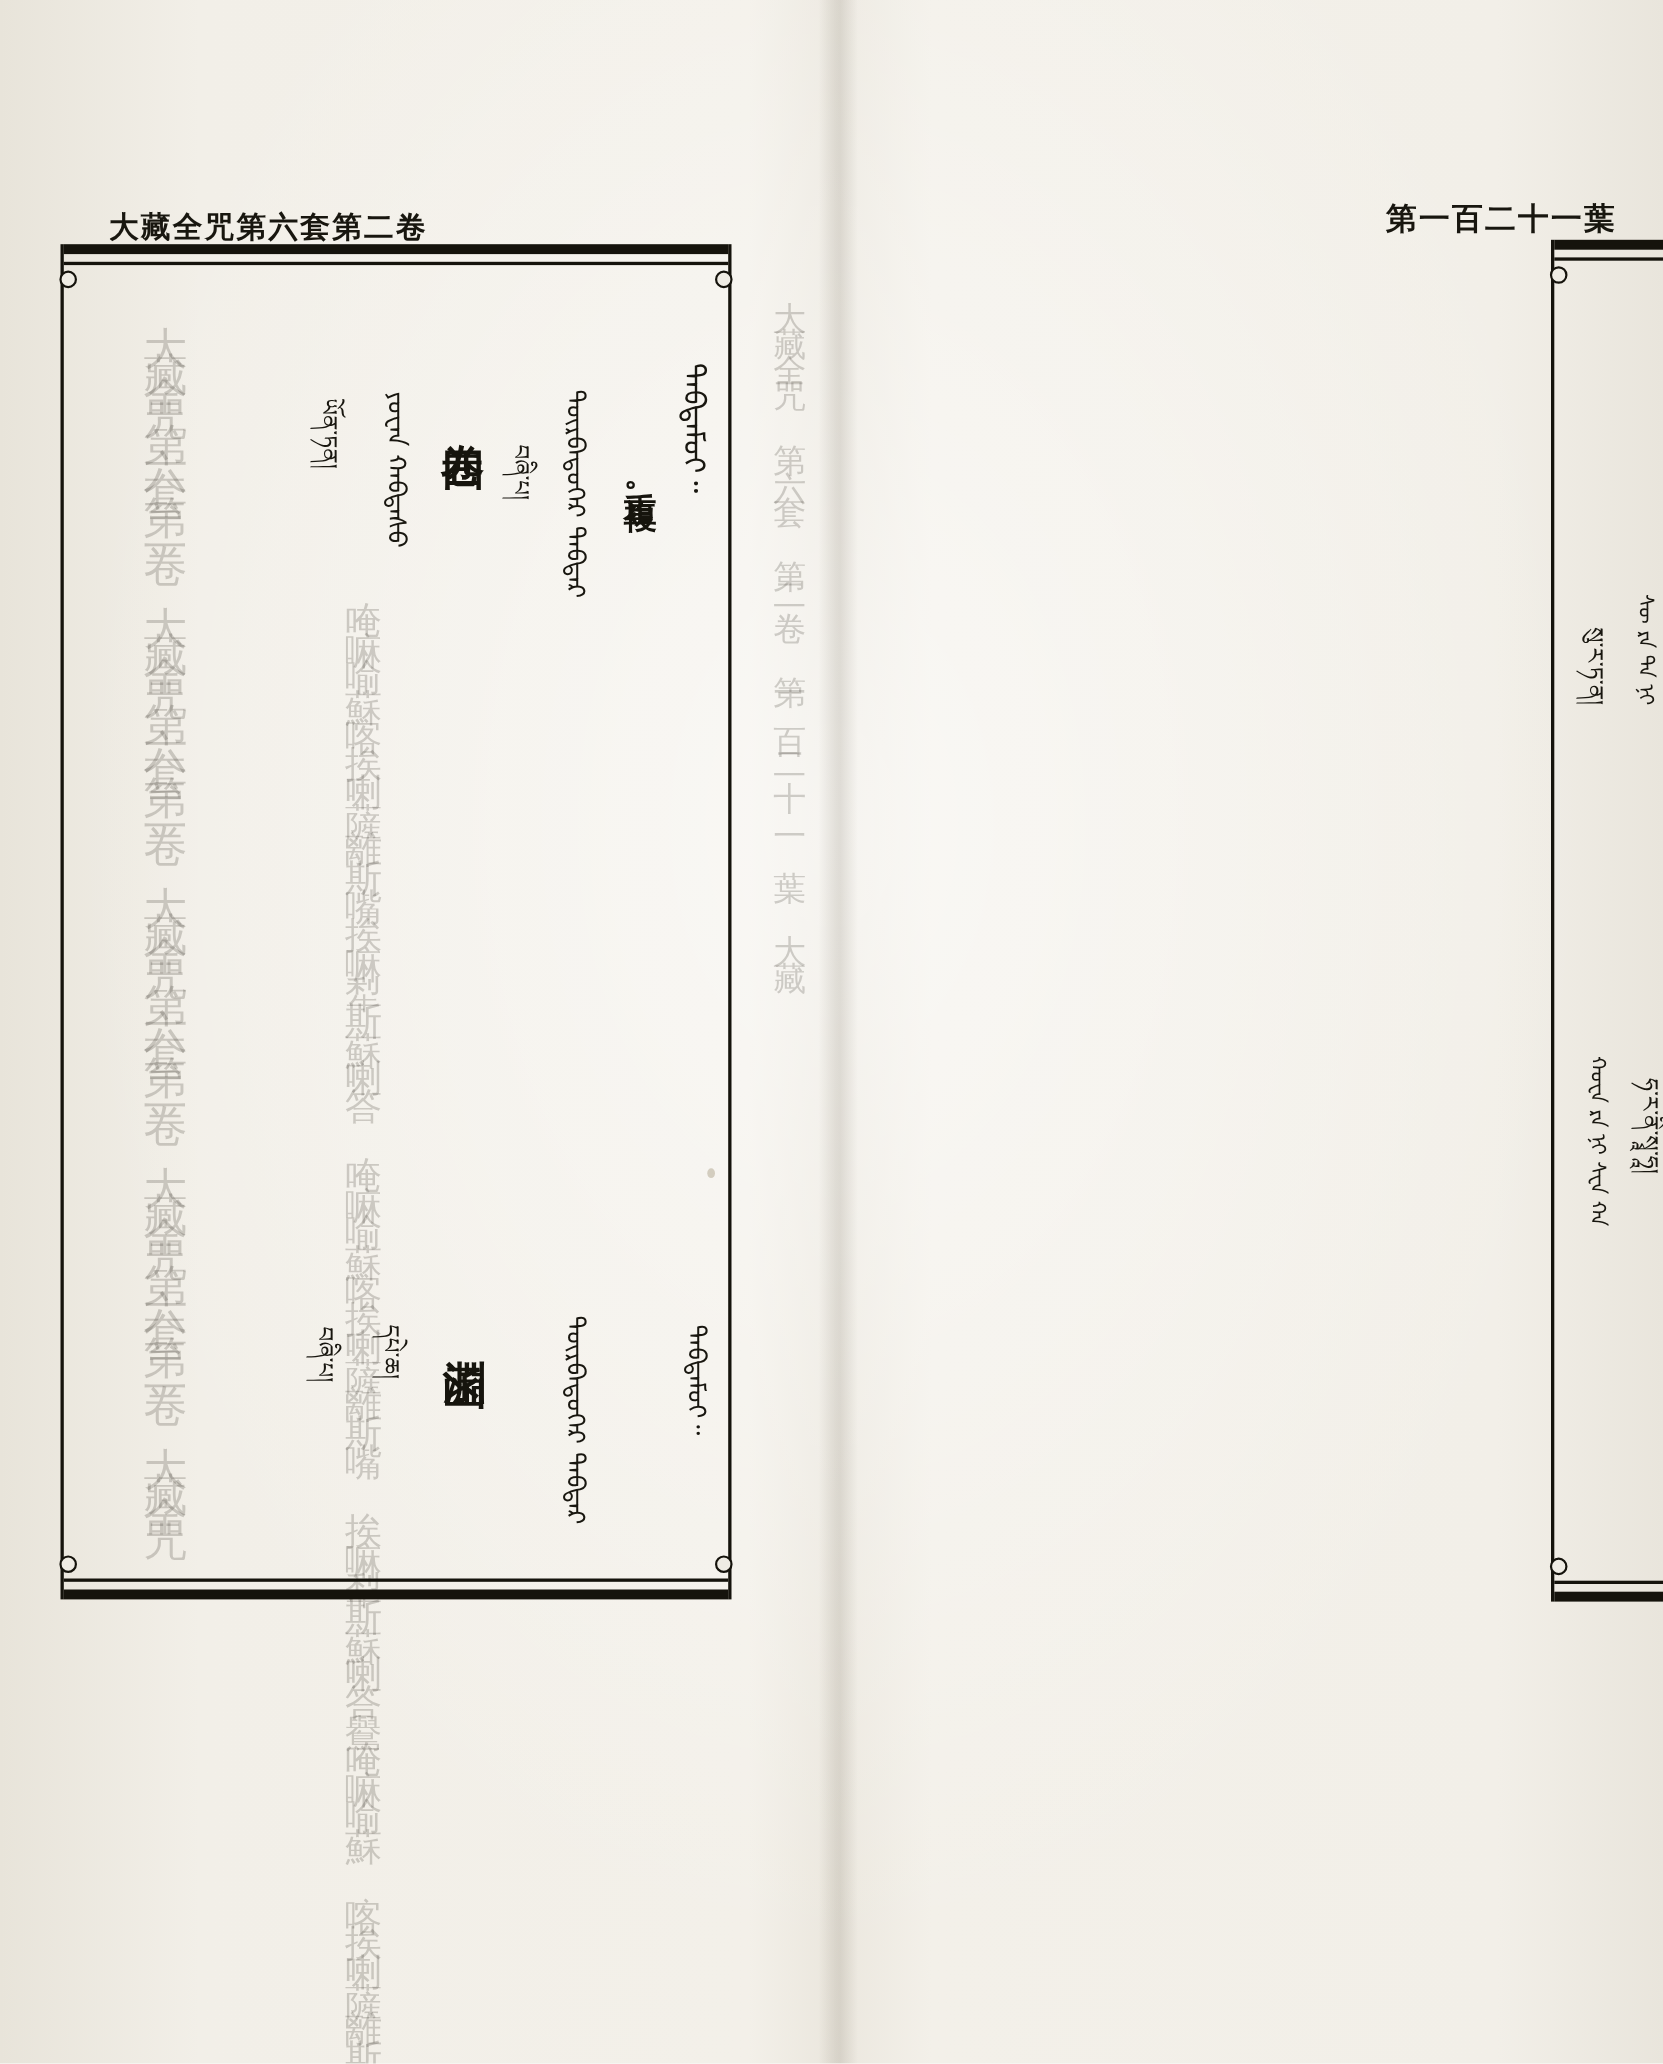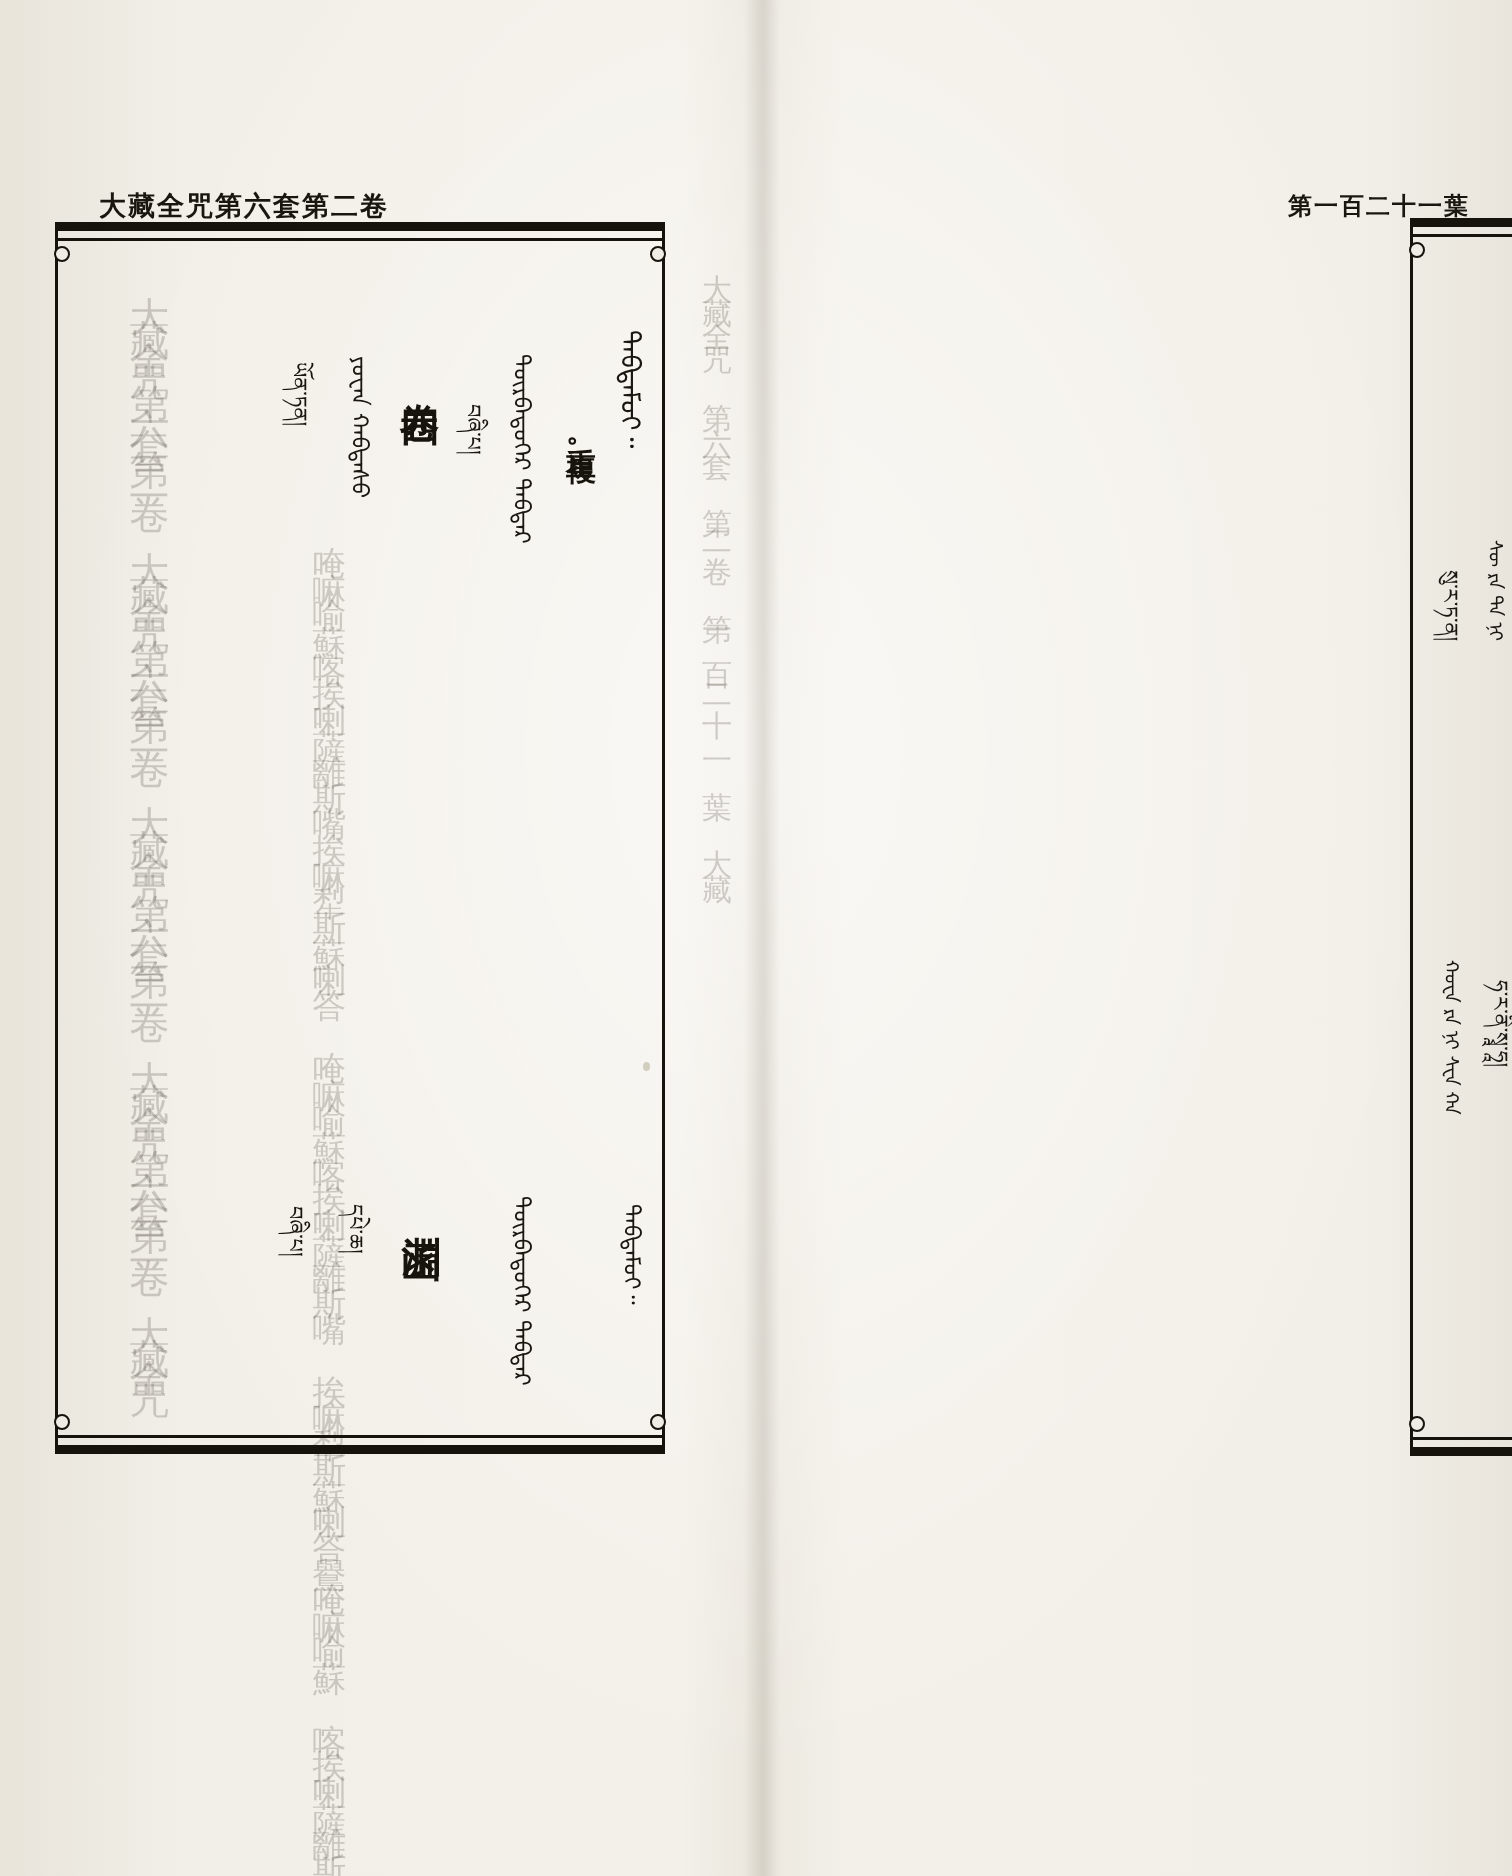--- a/index.html
+++ b/index.html
@@ -56,23 +56,23 @@
     color: #18160f;
     white-space: nowrap;
     letter-spacing: 2px;
   }
   #running-title-left {
     top: 188px;
     left: 62px;
     font-size: 27px;
   }
   #running-title-right {
-    top: 190px;
+    top: 180px;
     right: 42px;
-    font-size: 24px;
+    font-size: 28px;
   }
 
   
   .frame {
     position: absolute;
     border-left: 3px solid #15130c;
     border-right: 3px solid #15130c;
   }
   .rule-thick {
     position: absolute;

